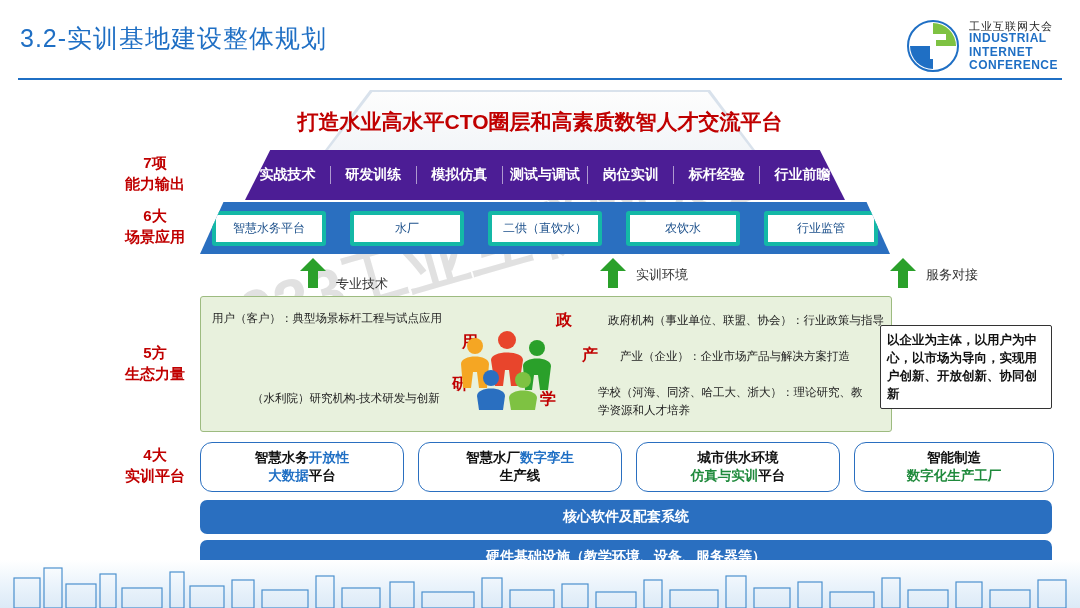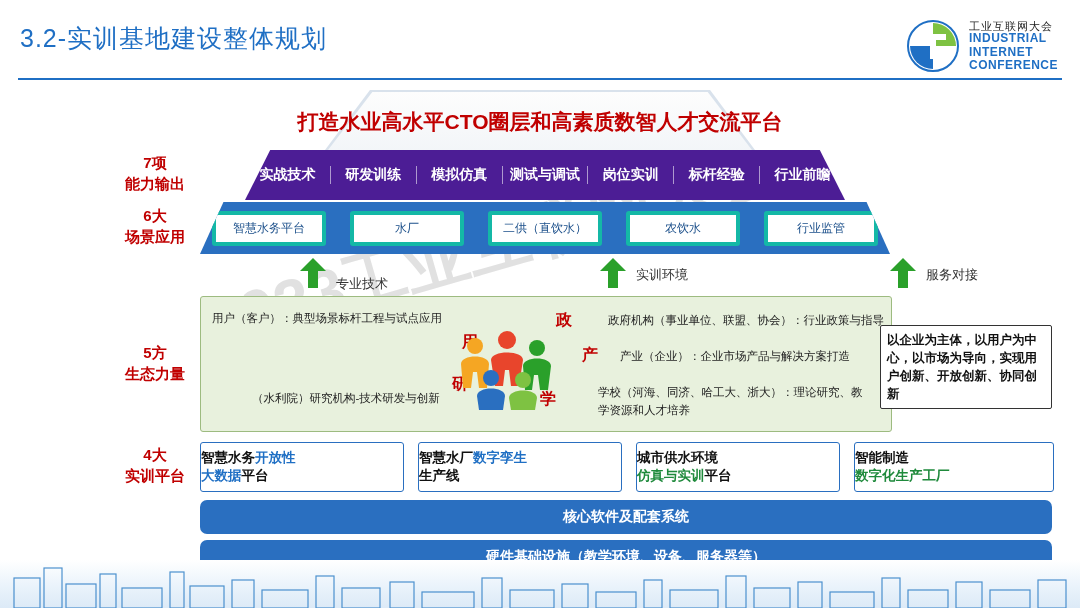--- a/index.html
+++ b/index.html
@@ -121,22 +121,22 @@
     display:flex;align-items:center;justify-content:center;
     padding:4px 6px;box-sizing:border-box;
   }
   .eco-note span{
     font-size:12.5px;font-weight:bold;color:#111;line-height:1.45;text-align:left;
   }
 
   
   .plat{
     position:absolute;top:442px;height:48px;
-    background:#ffffff;border:1px solid #2a6fc0;border-radius:3px;
-    display:flex;flex-direction:column;align-items:flex-start;justify-content:center;
+    background:#ffffff;border:1px solid #2a6fc0;border-radius:12px;
+    display:flex;flex-direction:column;align-items:center;justify-content:center;
     line-height:1.35;
   }
   .plat .t{font-size:13.5px;color:#111;font-weight:bold;white-space:nowrap;}
   .plat .t em{font-style:normal;color:#1f6fc4;}
   .plat .t b{font-weight:bold;color:#1f8a3c;}
 
   
   .barblue{
     position:absolute;left:200px;height:34px;width:852px;
     background:#2a6fc0;border-radius:7px;

